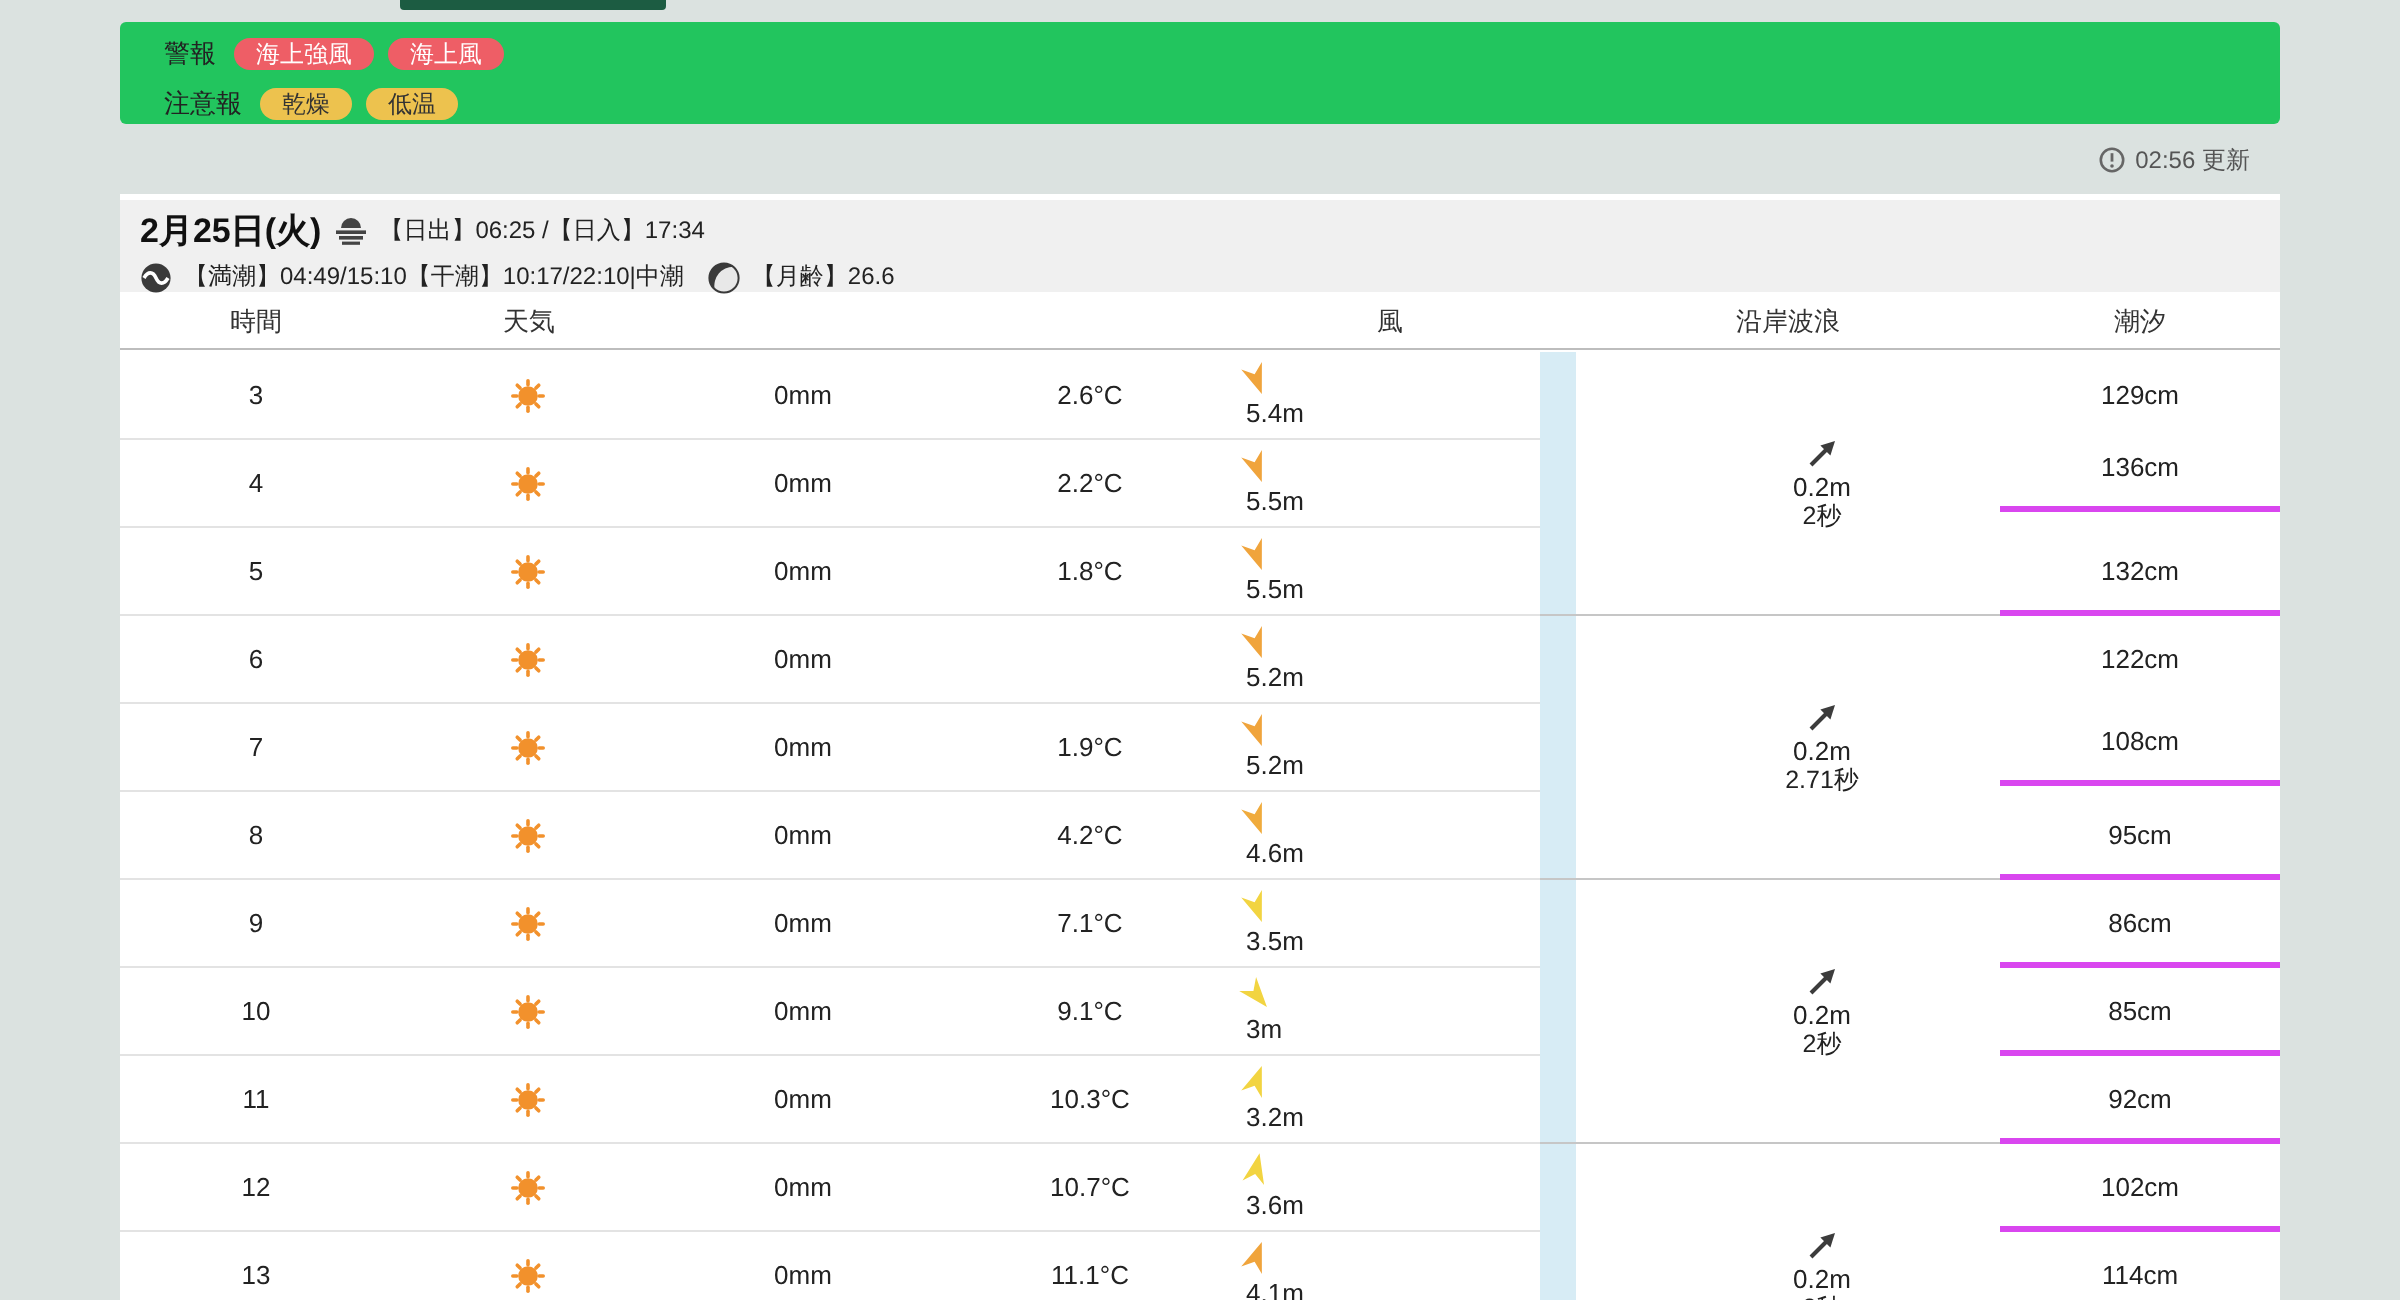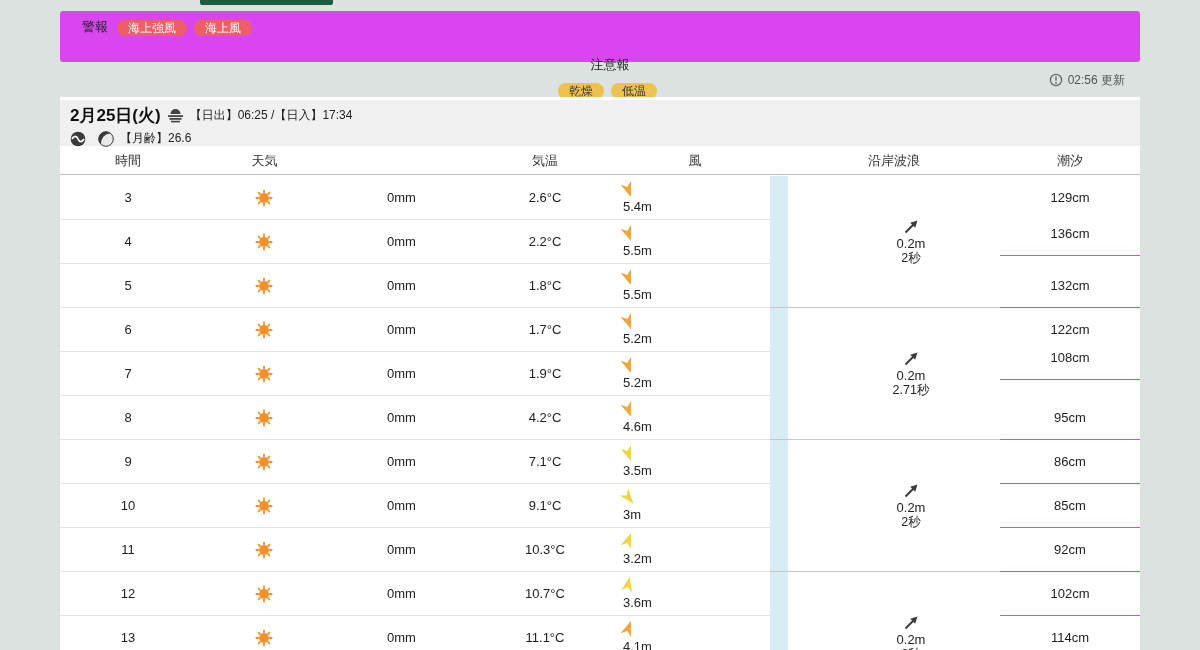--- a/index.html
+++ b/index.html
@@ -9,21 +9,21 @@
     font-family:"Liberation Sans","DejaVu Sans",sans-serif;
     color:#222;
     position:relative;
   }
   .tab-sliver {
     position:absolute; left:200px; top:0; width:133px; height:5px;
     background:#1c5c42; border-radius:0 0 2px 2px;
   }
   .alert-bar {
     position:absolute; left:60px; top:11px; width:1080px; height:51px;
-    background:#d946ef; border-radius:3px; padding:6px 0 0 22px;
+    background:#22c55e; border-radius:3px; padding:6px 0 0 22px;
   }
   .alert-row { display:flex; align-items:center; gap:7px; height:19px; }
   .alert-label { font-size:13px; color:#222; margin-right:2px; }
   .pill {
     display:inline-block; font-size:12px; line-height:16px; padding:0 11px;
     border-radius:9px; cursor:pointer;
   }
   .pill.warn { background:#ee5e66; color:#fff; }
   .pill.adv  { background:#edc24e; color:#333; }
   .update-row {
@@ -55,35 +55,35 @@
   .wicon { position:absolute; top:12px; }
   .wind-arrow { position:absolute; left:558px; top:3px; }
   .wind-speed { position:absolute; left:563px; top:23px; font-size:13px; color:#222; }
   .wave-group { position:absolute; left:728px; width:212px; height:132px;
     display:flex; flex-direction:column; align-items:center; justify-content:center;
     gap:0;padding-left:34px; }
   .wave-h { font-size:13px; color:#222; line-height:15px; }
   .wave-p { font-size:12.5px; color:#222; line-height:15px; }
   .group-sep { position:absolute; left:710px; width:230px; height:1px; background:#c6c6c6; }
   .tide-cell { position:absolute; left:940px; width:140px; height:44px;
-    border-bottom:1px solid #d946ef; text-align:center; line-height:43px;
+    border-bottom:3px solid #d946ef; text-align:center; line-height:43px;
     font-size:13px; color:#222; background:#fff; }
   svg { display:block; }
 </style>
 </head>
 <body>
 
 <div class="tab-sliver"></div>
 
 <div class="alert-bar">
   <div class="alert-row">
     <span class="alert-label">警報</span>
     <span id="warning-pills"><span class="pill warn" style="margin-right: 7px;">海上強風</span><span class="pill warn" style="margin-right: 9px;">海上風</span></span>
   </div>
-  <div class="alert-row" style="margin-top:20px;flex-direction:column;">
+  <div class="alert-row" style="margin-top:6px;">
     <span class="alert-label">注意報</span>
     <span id="advisory-pills"><span class="pill adv" style="margin-right: 7px;">乾燥</span><span class="pill adv" style="margin-right: 7px;">低温</span></span>
   </div>
 </div>
 
 <div class="update-row">
   <span>
     <svg width="14" height="14" viewBox="0 0 14 14">
       <circle cx="7" cy="7" r="5.6" fill="none" stroke="#666" stroke-width="1.3"></circle>
       <line x1="7" y1="3.6" x2="7" y2="7.8" stroke="#666" stroke-width="1.4"></line>
@@ -107,35 +107,35 @@
       </span>
       <span class="dh-small">【日出】06:25 /【日入】17:34</span>
     </div>
     <div class="dh-line" style="margin-top:3px;">
       <span>
         <svg width="16" height="16" viewBox="0 0 16 16">
           <circle cx="8" cy="8" r="7.3" fill="#3a3a3a"></circle>
           <path d="M2 8 C4 4.6, 6.5 4.6, 8 8 S 12 11.4, 14 8" fill="none" stroke="#fff" stroke-width="1.8"></path>
         </svg>
       </span>
+      <span class="dh-small">【満潮】04:49/15:10【干潮】10:17/22:10|中潮</span>
       <span style="margin-left:6px;">
         <svg width="16" height="16" viewBox="0 0 16 16">
           <circle cx="8" cy="8" r="7.3" fill="#e8e8e8"></circle>
           <path d="M8 .7 A7.3 7.3 0 1 0 8 15.3 A9.5 9.5 0 0 1 8 .7 Z" fill="#3a3a3a" transform="rotate(40 8 8)"></path>
           <circle cx="8" cy="8" r="7.3" fill="none" stroke="#3a3a3a" stroke-width="1"></circle>
         </svg>
       </span>
       <span class="dh-small">【月齢】26.6</span>
     </div>
   </div>
 
   <div class="thead-row">
     <div class="th" style="left:0;width:136px">時間</div>
     <div class="th" style="left:136px;width:137px">天気</div>
-    <div class="th" style="left:410px;width:150px">気温</div>
     <div class="th" style="left:560px;width:150px">風</div>
     <div class="th" style="left:728px;width:212px">沿岸波浪</div>
     <div class="th" style="left:940px;width:140px">潮汐</div>
   </div>
 
   <div class="tbody" id="tbody">
     <div class="blue-band"></div>
   <div class="row" style="top: 0px;">
         <div class="cell" style="left:0;width:136px">3</div>
         <span class="wicon" style="left:194px">
@@ -220,21 +220,20 @@
             <line x1="10" y1="2.4" x2="10" y2="4.4" stroke="#f2912c" stroke-width="1.8" stroke-linecap="round" transform="rotate(45 10 10)"></line>
             <line x1="10" y1="2.4" x2="10" y2="4.4" stroke="#f2912c" stroke-width="1.8" stroke-linecap="round" transform="rotate(90 10 10)"></line>
             <line x1="10" y1="2.4" x2="10" y2="4.4" stroke="#f2912c" stroke-width="1.8" stroke-linecap="round" transform="rotate(135 10 10)"></line>
             <line x1="10" y1="2.4" x2="10" y2="4.4" stroke="#f2912c" stroke-width="1.8" stroke-linecap="round" transform="rotate(180 10 10)"></line>
             <line x1="10" y1="2.4" x2="10" y2="4.4" stroke="#f2912c" stroke-width="1.8" stroke-linecap="round" transform="rotate(225 10 10)"></line>
             <line x1="10" y1="2.4" x2="10" y2="4.4" stroke="#f2912c" stroke-width="1.8" stroke-linecap="round" transform="rotate(270 10 10)"></line>
             <line x1="10" y1="2.4" x2="10" y2="4.4" stroke="#f2912c" stroke-width="1.8" stroke-linecap="round" transform="rotate(315 10 10)"></line>
           </svg>
         </span>
         <div class="cell" style="left:273px;width:137px">0mm</div>
-        <div class="cell" style="left:410px;width:150px">1.7°C</div>
         <span class="wind-arrow">
           <svg width="20" height="20" viewBox="0 0 20 20">
             <polygon points="10,1.5 15.5,16.5 10,12 4.5,16.5" fill="#f0a43c" transform="rotate(160 10 10)"></polygon>
           </svg>
         </span>
         <span class="wind-speed">5.2m</span>
       </div>
       <div class="tide-cell" style="top: 132px;">122cm</div>
       <div class="row" style="top: 176px;">
         <div class="cell" style="left:0;width:136px">7</div>
@@ -253,21 +252,21 @@
         </span>
         <div class="cell" style="left:273px;width:137px">0mm</div>
         <div class="cell" style="left:410px;width:150px">1.9°C</div>
         <span class="wind-arrow">
           <svg width="20" height="20" viewBox="0 0 20 20">
             <polygon points="10,1.5 15.5,16.5 10,12 4.5,16.5" fill="#f0a43c" transform="rotate(160 10 10)"></polygon>
           </svg>
         </span>
         <span class="wind-speed">5.2m</span>
       </div>
-      <div class="tide-cell" style="top: 160px; text-align: center;">108cm</div>
+      <div class="tide-cell" style="top: 173px; text-align: center;">108cm</div>
       <div class="row" style="top: 220px;">
         <div class="cell" style="left:0;width:136px">8</div>
         <span class="wicon" style="left:194px">
           <svg width="20" height="20" viewBox="0 0 20 20">
             <circle cx="10" cy="10" r="4.9" fill="#f2912c"></circle>
             <line x1="10" y1="2.4" x2="10" y2="4.4" stroke="#f2912c" stroke-width="1.8" stroke-linecap="round" transform="rotate(0 10 10)"></line>
             <line x1="10" y1="2.4" x2="10" y2="4.4" stroke="#f2912c" stroke-width="1.8" stroke-linecap="round" transform="rotate(45 10 10)"></line>
             <line x1="10" y1="2.4" x2="10" y2="4.4" stroke="#f2912c" stroke-width="1.8" stroke-linecap="round" transform="rotate(90 10 10)"></line>
             <line x1="10" y1="2.4" x2="10" y2="4.4" stroke="#f2912c" stroke-width="1.8" stroke-linecap="round" transform="rotate(135 10 10)"></line>
             <line x1="10" y1="2.4" x2="10" y2="4.4" stroke="#f2912c" stroke-width="1.8" stroke-linecap="round" transform="rotate(180 10 10)"></line>

